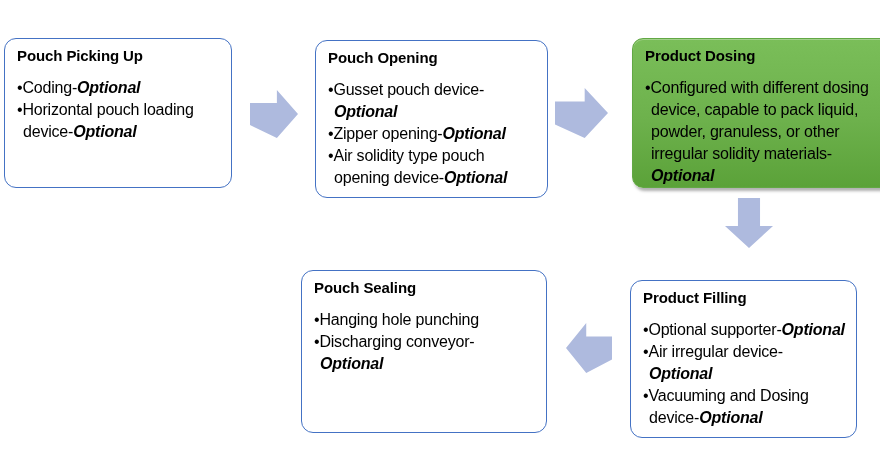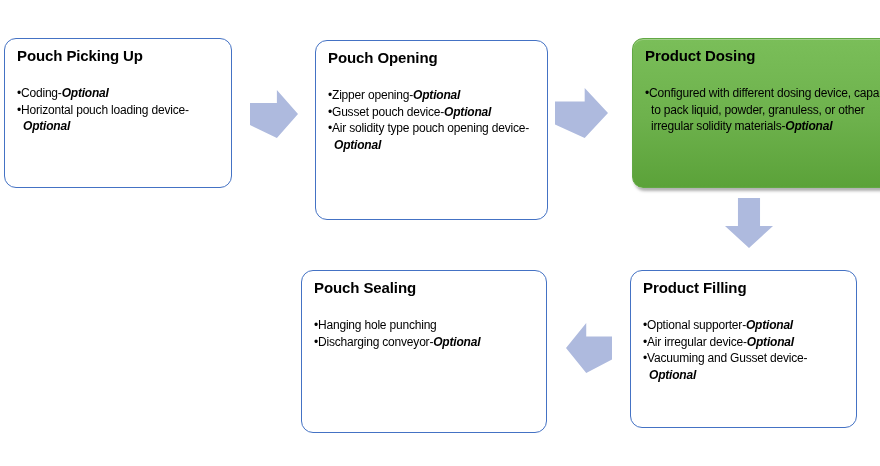--- a/index.html
+++ b/index.html
@@ -12,22 +12,22 @@
     padding:8px 10px 0 12px;border-radius:12px;
   }
   .node.outline{background:#ffffff;border:1.4px solid #4472c4;}
   .node.green{
     background:linear-gradient(180deg,#7abe59 0%,#6db14c 55%,#5ba239 100%);
     border:1px solid #62a844;border-radius:11px;
     box-shadow:2px 3px 3px rgba(125,125,125,0.6), inset 0 1px 0 rgba(255,255,255,0.3);
   }
   .node h3{margin:0;font-size:15px;line-height:1.2;letter-spacing:-0.1px;font-weight:bold;}
   .node ul{
-    list-style:none;margin:20px 0 0 0;padding:0;
-    font-size:12px;line-height:1.38;letter-spacing:-0.2px;
+    list-style:none;margin:12px 0 0 0;padding:0;
+    font-size:16px;line-height:1.38;letter-spacing:-0.2px;
   }
   .node li{padding-left:6px;text-indent:-6px;}
   .node li::before{content:"\2022";}
   .node em.opt{font-style:italic;font-weight:bold;}
   .arrow{position:absolute;background:#aebade;}
   .arrow.right{clip-path:polygon(0 27%,56% 27%,56% 0,100% 50%,56% 100%,0 73%);}
   .arrow.left{clip-path:polygon(100% 27%,44% 27%,44% 0,0 50%,44% 100%,100% 73%);}
   .arrow.down{clip-path:polygon(27% 0,73% 0,73% 56%,100% 56%,50% 100%,0 56%,27% 56%);}
 </style>
 </head>
@@ -38,25 +38,25 @@
   <div class="node outline" style="left:4px;top:38px;width:228px;height:150px">
     <h3>Pouch Picking Up</h3>
     <ul>
       <li><span>Coding-</span><em class="opt">Optional</em></li>
       <li><span>Horizontal pouch loading device-</span><em class="opt">Optional</em></li>
     </ul>
   </div>
 
   <div class="arrow right" style="left:250px;top:90px;width:48px;height:48px"></div>
 
-  <div class="node outline" style="left:315px;top:40px;width:233px;height:180px">
+  <div class="node outline" style="left:315px;top:40px;width:233px;height:158px">
     <h3>Pouch Opening</h3>
     <ul>
+      <li><span>Gusset pouch device-</span><em class="opt">Optional</em></li>
       <li><span>Zipper opening-</span><em class="opt">Optional</em></li>
-      <li><span>Gusset pouch device-</span><em class="opt">Optional</em></li>
       <li><span>Air solidity type pouch opening device-</span><em class="opt">Optional</em></li>
     </ul>
   </div>
 
   <div class="arrow right" style="left:555px;top:88px;width:53px;height:50px"></div>
 
   <div class="node green" style="left:632px;top:38px;width:272px;height:150px;padding-right:8px">
     <h3>Product Dosing</h3>
     <ul>
       <li><span>Configured with different dosing device, capable to pack liquid, powder, granuless, or other irregular solidity materials-</span><em class="opt">Optional</em></li>
@@ -68,22 +68,22 @@
   <div class="node outline" style="left:301px;top:270px;width:246px;height:163px">
     <h3>Pouch Sealing</h3>
     <ul>
       <li><span>Hanging hole punching</span></li>
       <li><span>Discharging conveyor-</span><em class="opt">Optional</em></li>
     </ul>
   </div>
 
   <div class="arrow left" style="left:566px;top:323px;width:46px;height:50px"></div>
 
-  <div class="node outline" style="left:630px;top:270px;width:227px;height:158px">
+  <div class="node outline" style="left:630px;top:280px;width:227px;height:158px">
     <h3>Product Filling</h3>
     <ul>
       <li><span>Optional supporter-</span><em class="opt">Optional</em></li>
       <li><span>Air irregular device-</span><em class="opt">Optional</em></li>
-      <li><span>Vacuuming and Gusset device-</span><em class="opt">Optional</em></li>
+      <li><span>Vacuuming and Dosing device-</span><em class="opt">Optional</em></li>
     </ul>
   </div>
 
 </div>
 
 </body></html>

